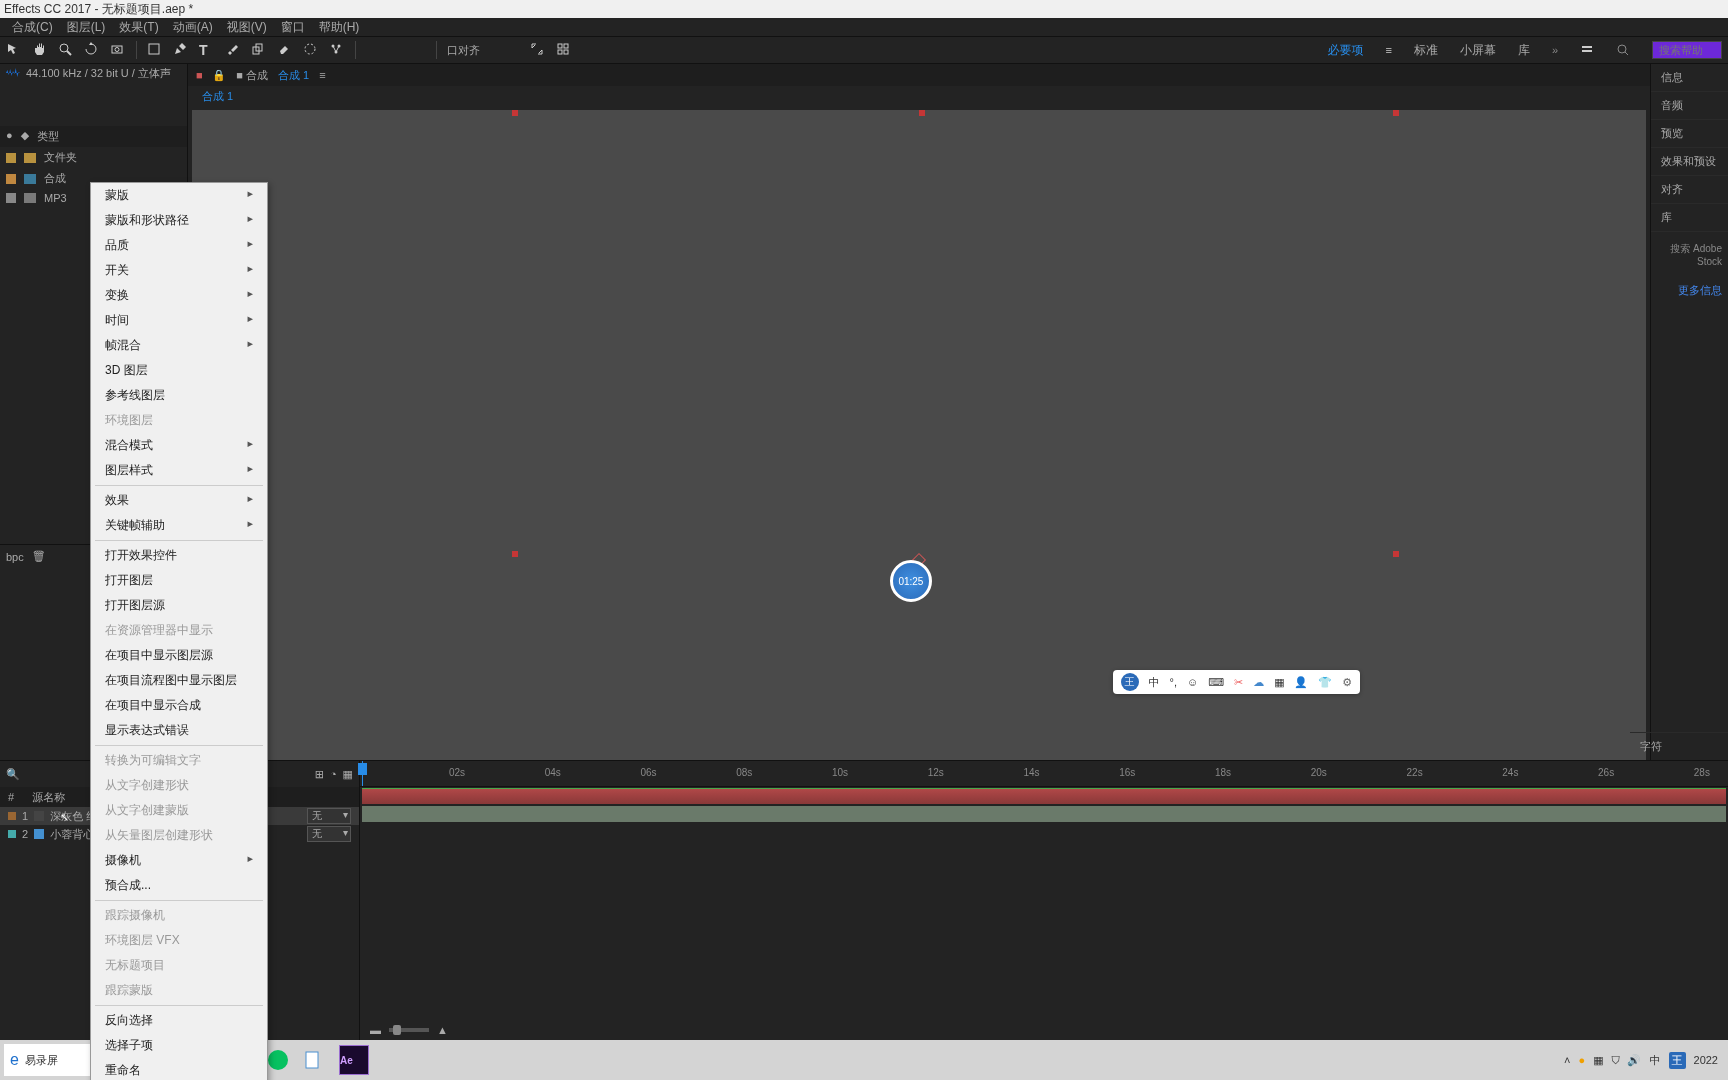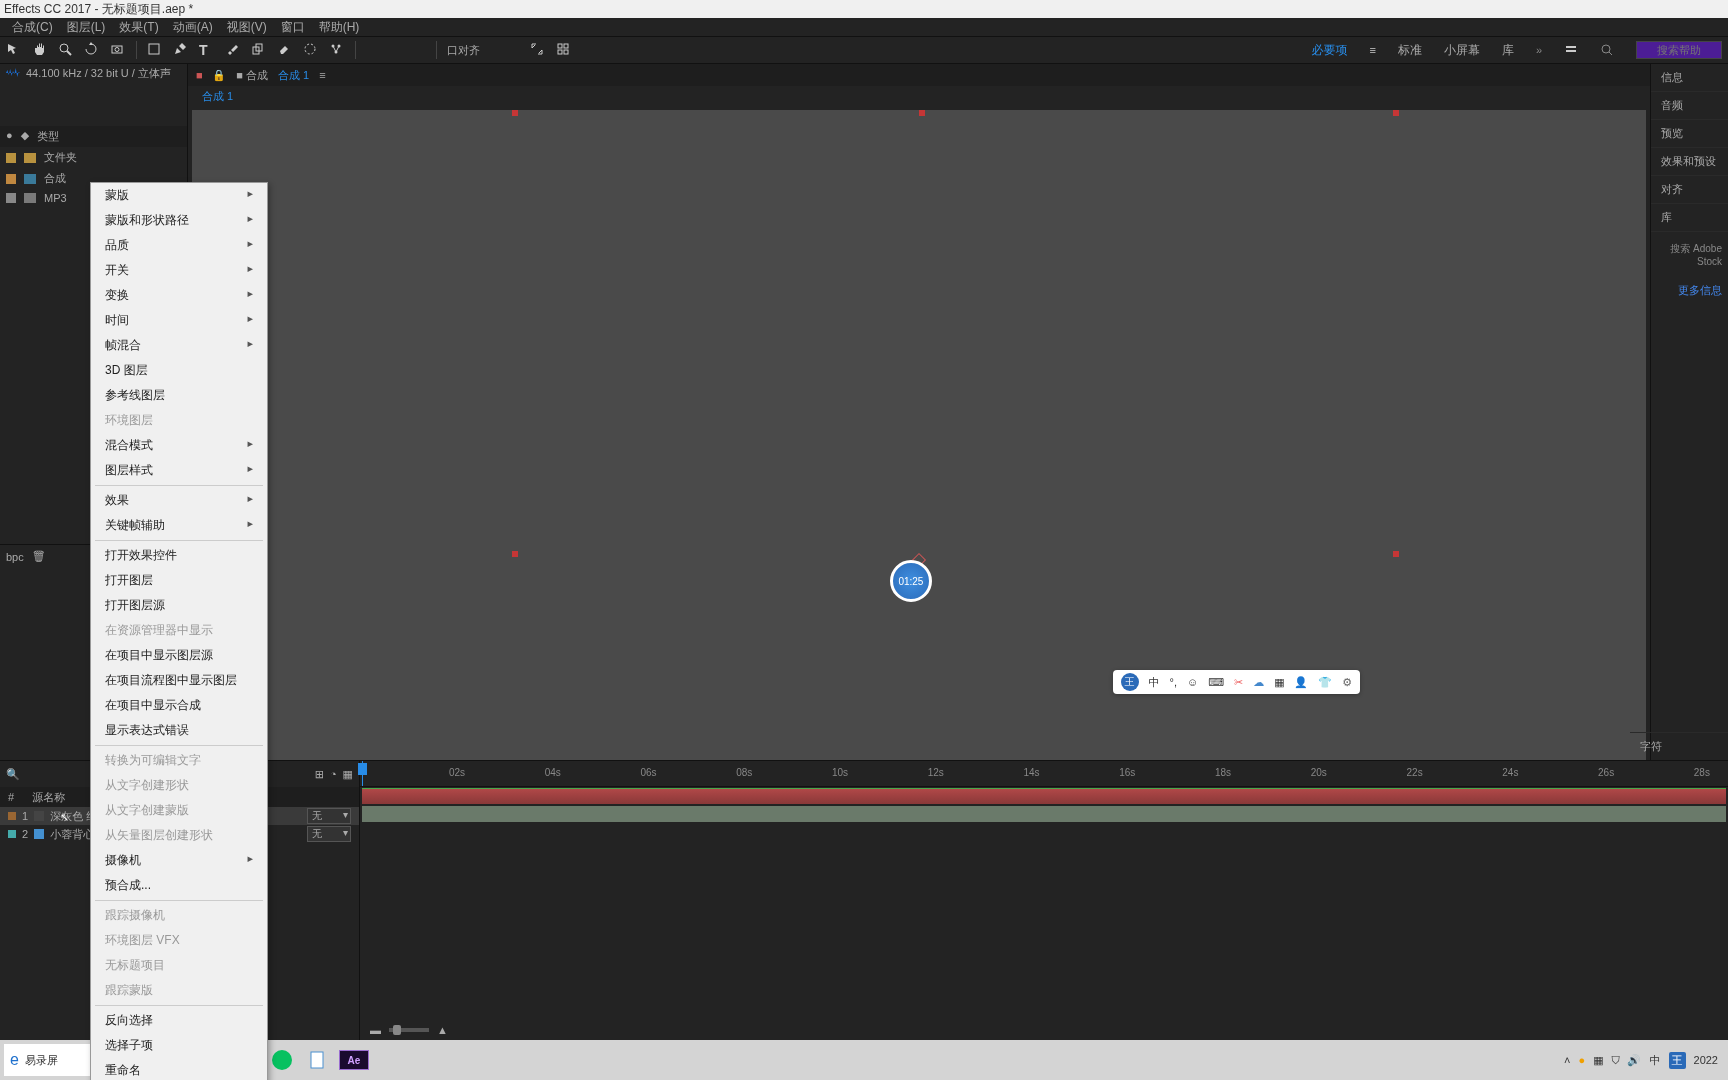--- a/index.html
+++ b/index.html
@@ -6,21 +6,21 @@
 body{background:#232323;width:1728px;height:1080px;overflow:hidden;position:relative}
 .titlebar{height:18px;background:#f0f0f0;color:#333;padding-left:4px;line-height:18px;font-size:12px}
 .menubar{height:18px;background:#232323;display:flex;gap:14px;padding-left:12px;line-height:18px}
 .menubar span{font-size:12px}
 .toolbar{height:28px;background:#232323;border-top:1px solid #111;border-bottom:1px solid #111;display:flex;align-items:center;padding:0 6px;gap:10px}
 .toolbar .icon{width:16px;height:16px;display:inline-block}
 .toolbar .sep{width:1px;height:18px;background:#444}
 .toolbar-right{margin-left:auto;display:flex;gap:22px;align-items:center}
 .toolbar-right .tab{font-size:12px}
 .toolbar-right .tab.active{color:#288ce8}
-.searchhelp{background:#4c1d95;border:1px solid #444;padding:2px 20px;width:86px;font-size:11px}
+.searchhelp{background:#6d28d9;border:1px solid #444;padding:2px 6px;width:70px;font-size:11px}
 .main{display:flex;height:calc(100% - 64px - 40px)}
 .left-panel{width:188px;background:#232323;border-right:1px solid #111;display:flex;flex-direction:column}
 .proj-header{padding:6px 8px;border-bottom:1px solid #333}
 .proj-line{color:#ccc;font-size:11px;margin-bottom:4px}
 .proj-sub{color:#888;font-size:10px}
 .proj-wave{height:18px;display:flex;align-items:center;gap:6px;padding:2px 6px}
 .wave{width:14px;height:10px;background:linear-gradient(90deg,#1a6dd4 0,#1a6dd4 100%);clip-path:polygon(0 50%,10% 20%,20% 70%,30% 10%,40% 80%,50% 30%,60% 60%,70% 0,80% 90%,90% 40%,100% 50%)}
 .proj-tree{flex:1;padding-top:4px}
 .tree-header{display:flex;padding:3px 6px;background:#1e1e1e;gap:8px}
 .tree-row{display:flex;padding:3px 6px;gap:8px;align-items:center}
@@ -62,21 +62,21 @@
 .context-menu{position:absolute;left:90px;top:182px;width:178px;background:#f0f0f0;border:1px solid #999;box-shadow:2px 2px 6px rgba(0,0,0,.3);z-index:100}
 .cm-item{padding:4px 14px;color:#222;font-size:12px;position:relative;display:flex;justify-content:space-between}
 .cm-item.disabled{color:#999}
 .cm-item .arrow{color:#555}
 .cm-sep{height:1px;background:#ccc;margin:2px 4px}
 .floatbar{position:absolute;right:368px;bottom:386px;height:24px;background:#fff;border-radius:4px;display:flex;align-items:center;gap:10px;padding:0 8px;box-shadow:0 1px 4px rgba(0,0,0,.3)}
 .fb-logo{width:18px;height:18px;background:#2a6ab8;border-radius:50%;color:#fff;display:flex;align-items:center;justify-content:center;font-size:10px}
 .taskbar{position:absolute;left:0;right:0;bottom:0;height:40px;background:#d4d4d4;display:flex;align-items:center}
 .tb-start{width:136px;height:32px;background:#fff;margin:0 4px;display:flex;align-items:center;padding:0 6px;gap:6px}
 .tb-search{width:48px;height:32px;background:#4490e0;color:#fff;display:flex;align-items:center;justify-content:center;font-size:11px}
-.tb-icon{width:30px;height:20px;display:flex;align-items:center;justify-content:center;margin:13px 3px}
+.tb-icon{width:30px;height:30px;display:flex;align-items:center;justify-content:flex-start;margin:13px 3px}
 .tb-tray{margin-left:auto;display:flex;align-items:center;gap:8px;padding-right:10px}
 .char-panel{position:absolute;right:0;bottom:320px;width:98px;padding:6px 10px;border-top:1px solid #2a2a2a}
 svg{display:block}
 </style>
 </head>
 <body>
 
 <div class="titlebar">Effects CC 2017 - 无标题项目.aep *</div>
 
 <div class="menubar">

